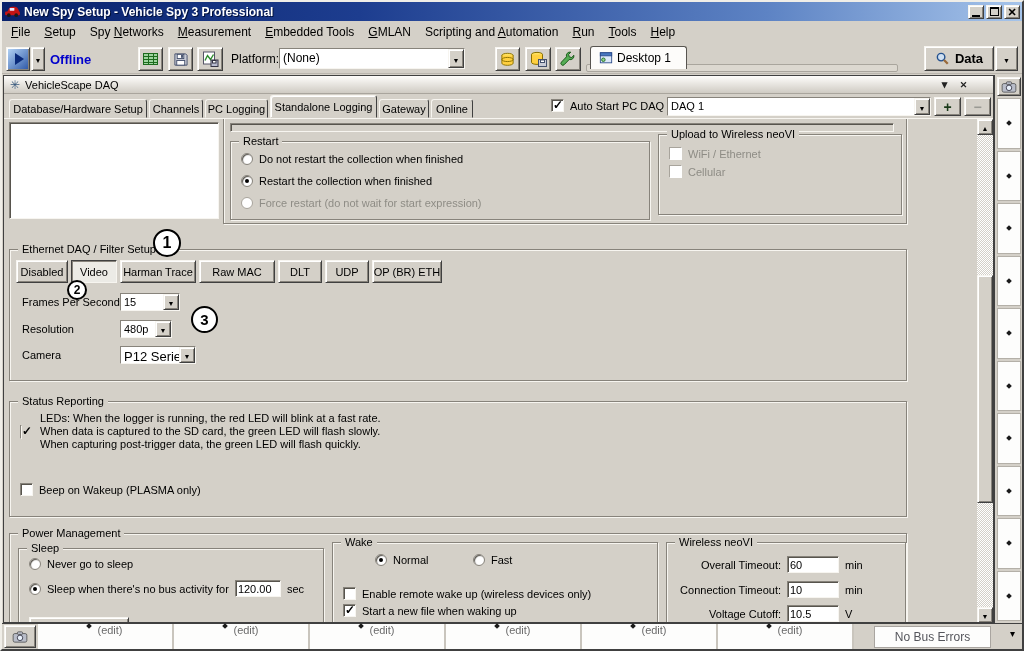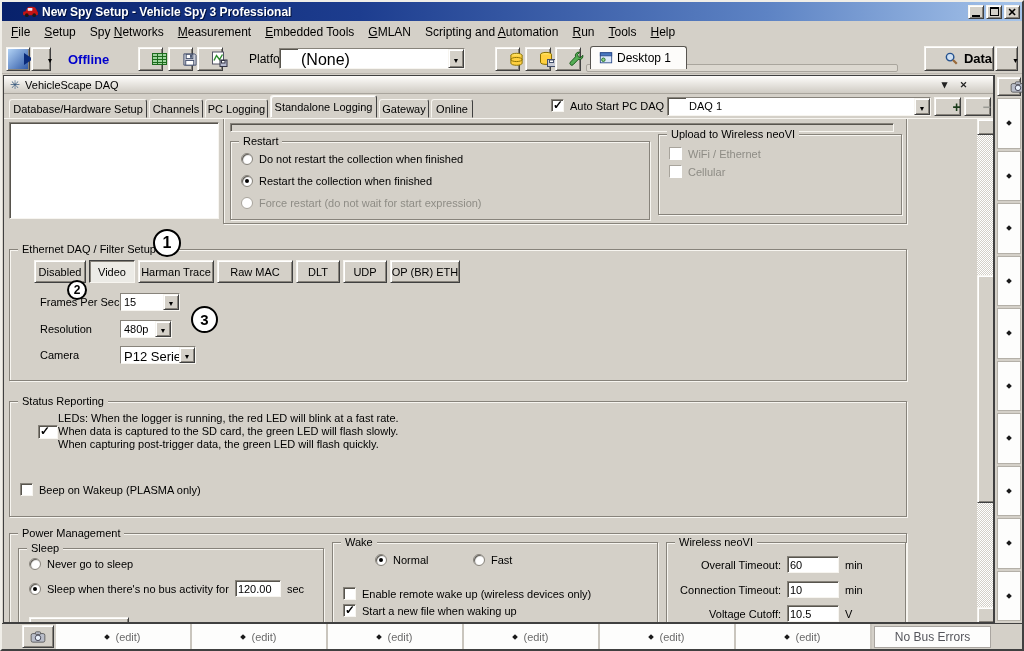--- a/index.html
+++ b/index.html
@@ -2,21 +2,21 @@
 <html><head>
 <meta charset="utf-8">
 <style>
   html,body{margin:0;padding:0;background:#808080;}
   *{box-sizing:border-box;}
   #screen{
     position:relative;width:1024px;height:651px;overflow:hidden;
     background:#d4d0c8;font-family:"Liberation Sans",sans-serif;font-size:11px;color:#000;
     border:2px solid;border-color:#f0eee8 #404040 #404040 #f0eee8;
   }
-  .abs{position:absolute;padding-left:18px;}
+  .abs{position:absolute;}
   
   .r3d{background:#d4d0c8;border:1px solid;border-color:#f7f5f0 #404040 #404040 #f7f5f0;
        box-shadow:inset 1px 1px 0 #fff, inset -1px -1px 0 #87837b;}
   .p3d{background:#ecebe6;border:1px solid;border-color:#404040 #f7f5f0 #f7f5f0 #404040;
        box-shadow:inset 1px 1px 0 #87837b;}
   .s3d{background:#fff;border:1px solid;border-color:#87837b #f7f5f0 #f7f5f0 #87837b;
        box-shadow:inset 1px 1px 0 #57544d;}
   .etch{border:1px solid #87837b;box-shadow:inset 1px 1px 0 #f7f5f0, 1px 1px 0 #f7f5f0;}
   .legend{position:absolute;top:-7px;left:8px;background:#d4d0c8;padding:0 4px;line-height:12px;}
   
@@ -32,21 +32,21 @@
   .menubar{left:0;top:19px;width:1020px;height:22px;display:flex;align-items:center;padding-left:2px;}
   .menu-item{padding:2px 7px;font-size:12px;}
   
   .toolbar{left:0;top:41px;width:1020px;height:31px;border-bottom:1px solid #b9b5ad;}
   .tbtn{display:flex;align-items:center;justify-content:center;}
   .play-face{background:linear-gradient(135deg,#b8d8f8,#2b55a5);}
   .tri-right{width:0;height:0;border-left:9px solid #0a2a7a;border-top:6px solid transparent;border-bottom:6px solid transparent;margin-left:2px;}
   .drop-arrow::before{content:"▼";font-size:7px;color:#000;}
   .offline{font-size:13px;font-weight:bold;}
   .combo{display:flex;}
-  .combo-text{flex:1;background:#fff;padding:2px 3px 0 3px;font-size:16px;white-space:nowrap;overflow:hidden;}
+  .combo-text{flex:1;background:#fff;padding:2px 3px 0 3px;font-size:12px;white-space:nowrap;overflow:hidden;}
   .combo-btn{width:16px;display:flex;align-items:center;justify-content:center;}
   .desktop-tab{background:#fdfcfa;border:1px solid #585550;border-bottom:none;border-radius:3px 3px 0 0;
     display:flex;align-items:center;gap:4px;padding:0 8px;font-size:12px;z-index:3;}
   .desk-bar{background:#dcd8d0;border:1px solid #a9a59d;border-radius:2px;}
   .databtn-label{font-size:13px;font-weight:bold;}
   
   .panel{left:1px;top:73px;width:991px;height:548px;border:1px solid #404040;background:#d4d0c8;}
   .panel-header{position:absolute;left:0;top:0;width:989px;height:18px;display:flex;align-items:center;gap:5px;
     background:linear-gradient(#fefdfb,#cfcbc3);border-bottom:1px solid #a9a59d;padding-left:6px;}
   .star-icon{color:#3a5a7e;font-size:12px;line-height:12px;}
@@ -82,21 +82,21 @@
   
   .ann{position:absolute;border:2px solid #000;border-radius:50%;background:#fff;color:#000;
        display:flex;align-items:center;justify-content:center;font-weight:bold;z-index:50;}
   
   .dock{left:992px;top:73px;width:28px;height:548px;background:#d4d0c8;border-left:1px solid #404040;}
   .dock-cells{position:absolute;left:2px;top:23px;width:24px;height:523px;display:flex;flex-direction:column;gap:2px;}
   .dock-cell{flex:1;background:#fdfdfc;border:1px solid #b4b0a8;display:flex;align-items:center;justify-content:center;}
   .dot{width:4px;height:4px;background:#1a1a1a;transform:rotate(45deg);}
   
   .statusbar{left:0;top:621px;width:1020px;height:26px;background:#d4d0c8;border-top:1px solid #404040;display:flex;align-items:stretch;}
-  .edit-cell{width:136px;background:#fdfdfc;border-right:2px solid #c9c5bd;display:flex;align-items:center;justify-content:center;gap:6px;color:#6b6b6b;}
+  .edit-cell{width:136px;background:#fdfdfc;border-right:2px solid #c9c5bd;display:flex;align-items:flex-start;justify-content:center;gap:6px;color:#6b6b6b;}
   .busbox{position:absolute;left:872px;top:2px;width:117px;height:22px;background:#fdfdfc;border:1px solid #a9a5a0;
           display:flex;align-items:center;justify-content:center;color:#55565c;font-size:12px;}
   .sb-more::before{content:"▾";font-size:10px;}
   svg{display:block;}
 </style>
 </head>
 <body>
 
 <div id="screen">
 

